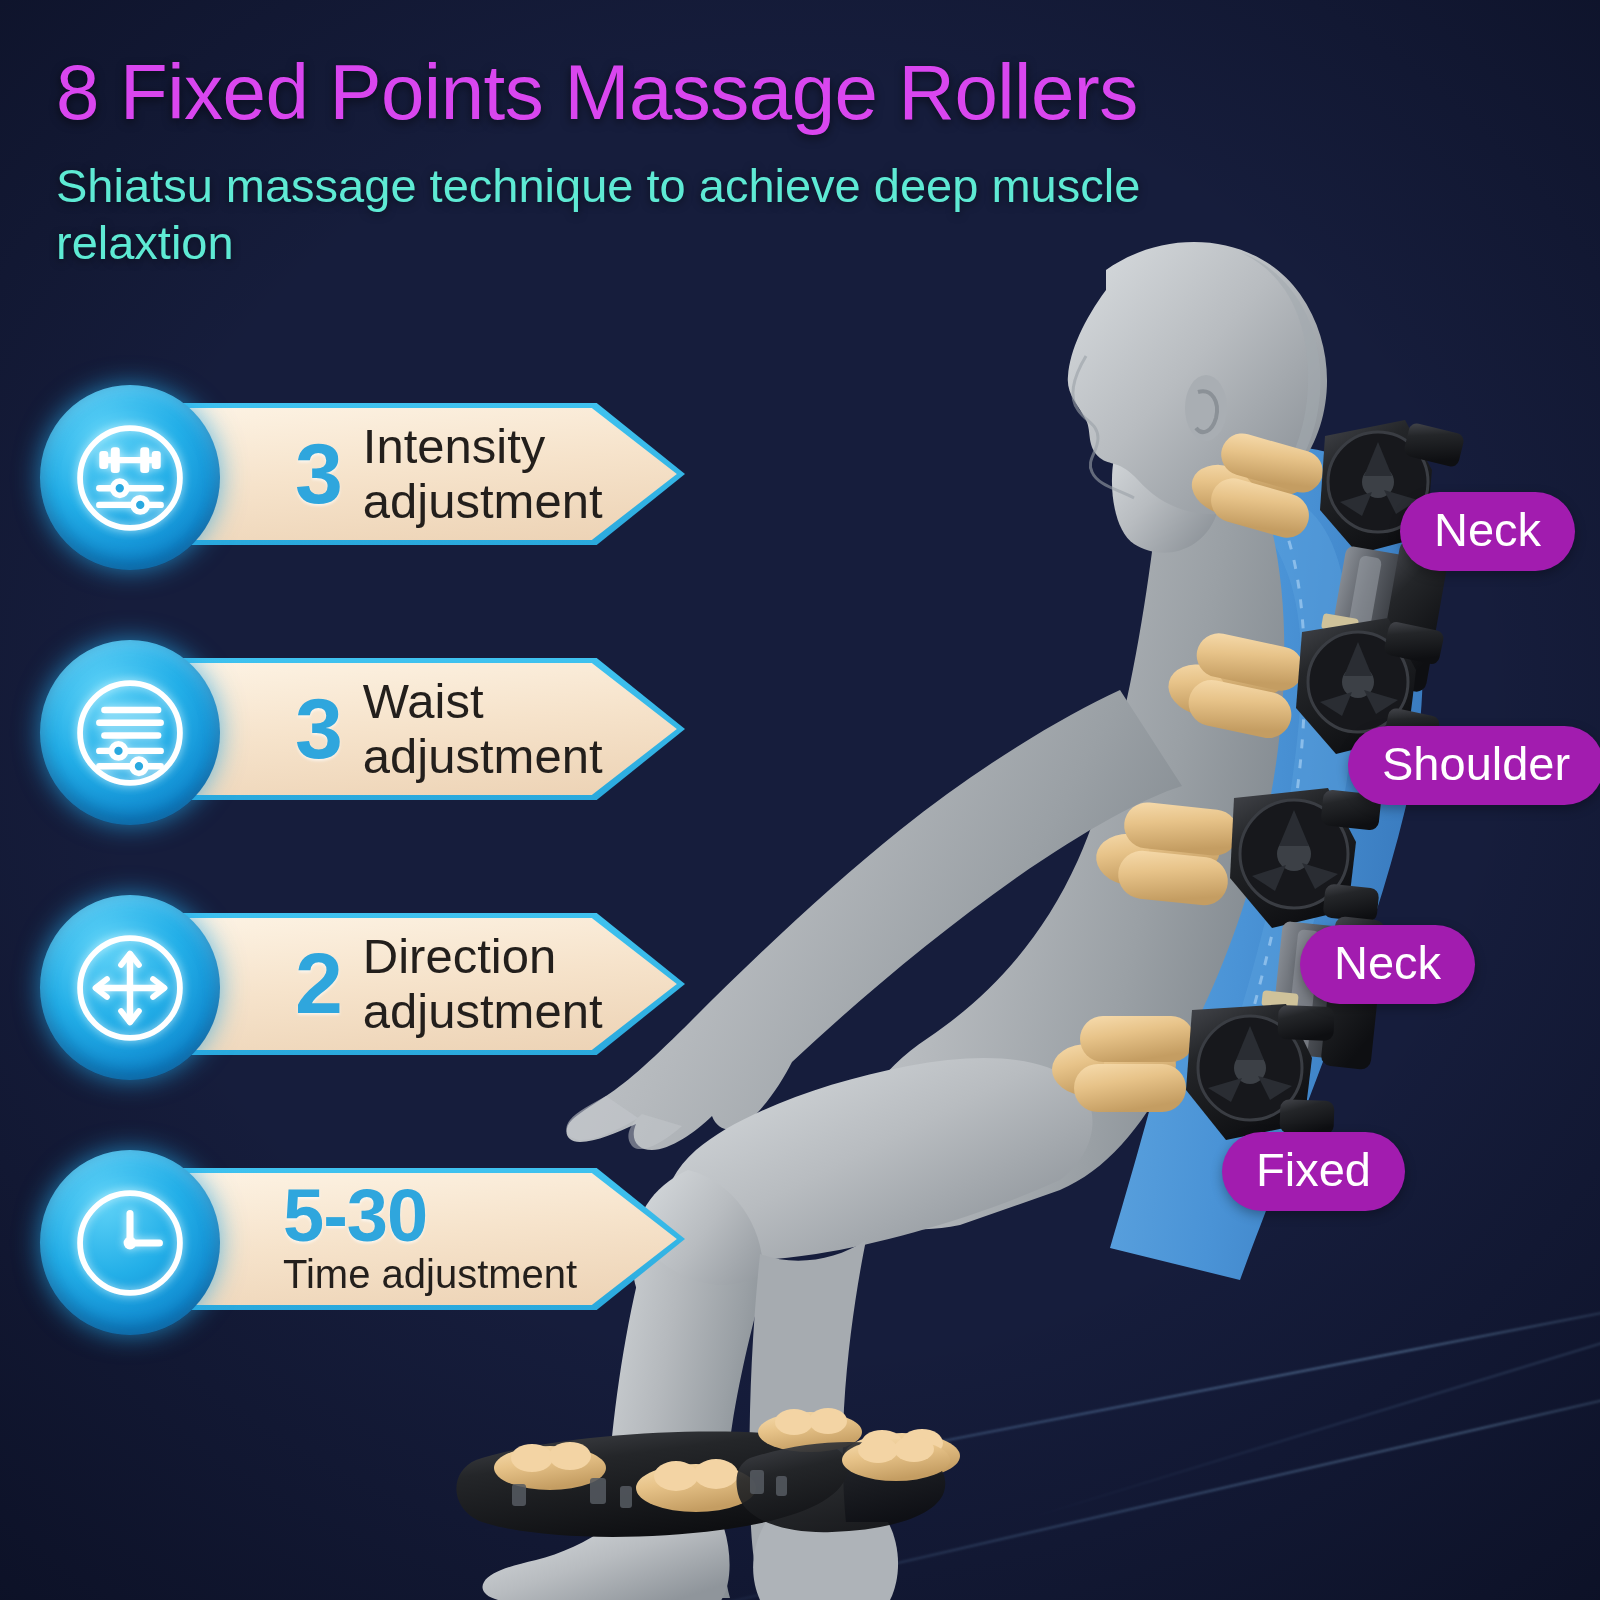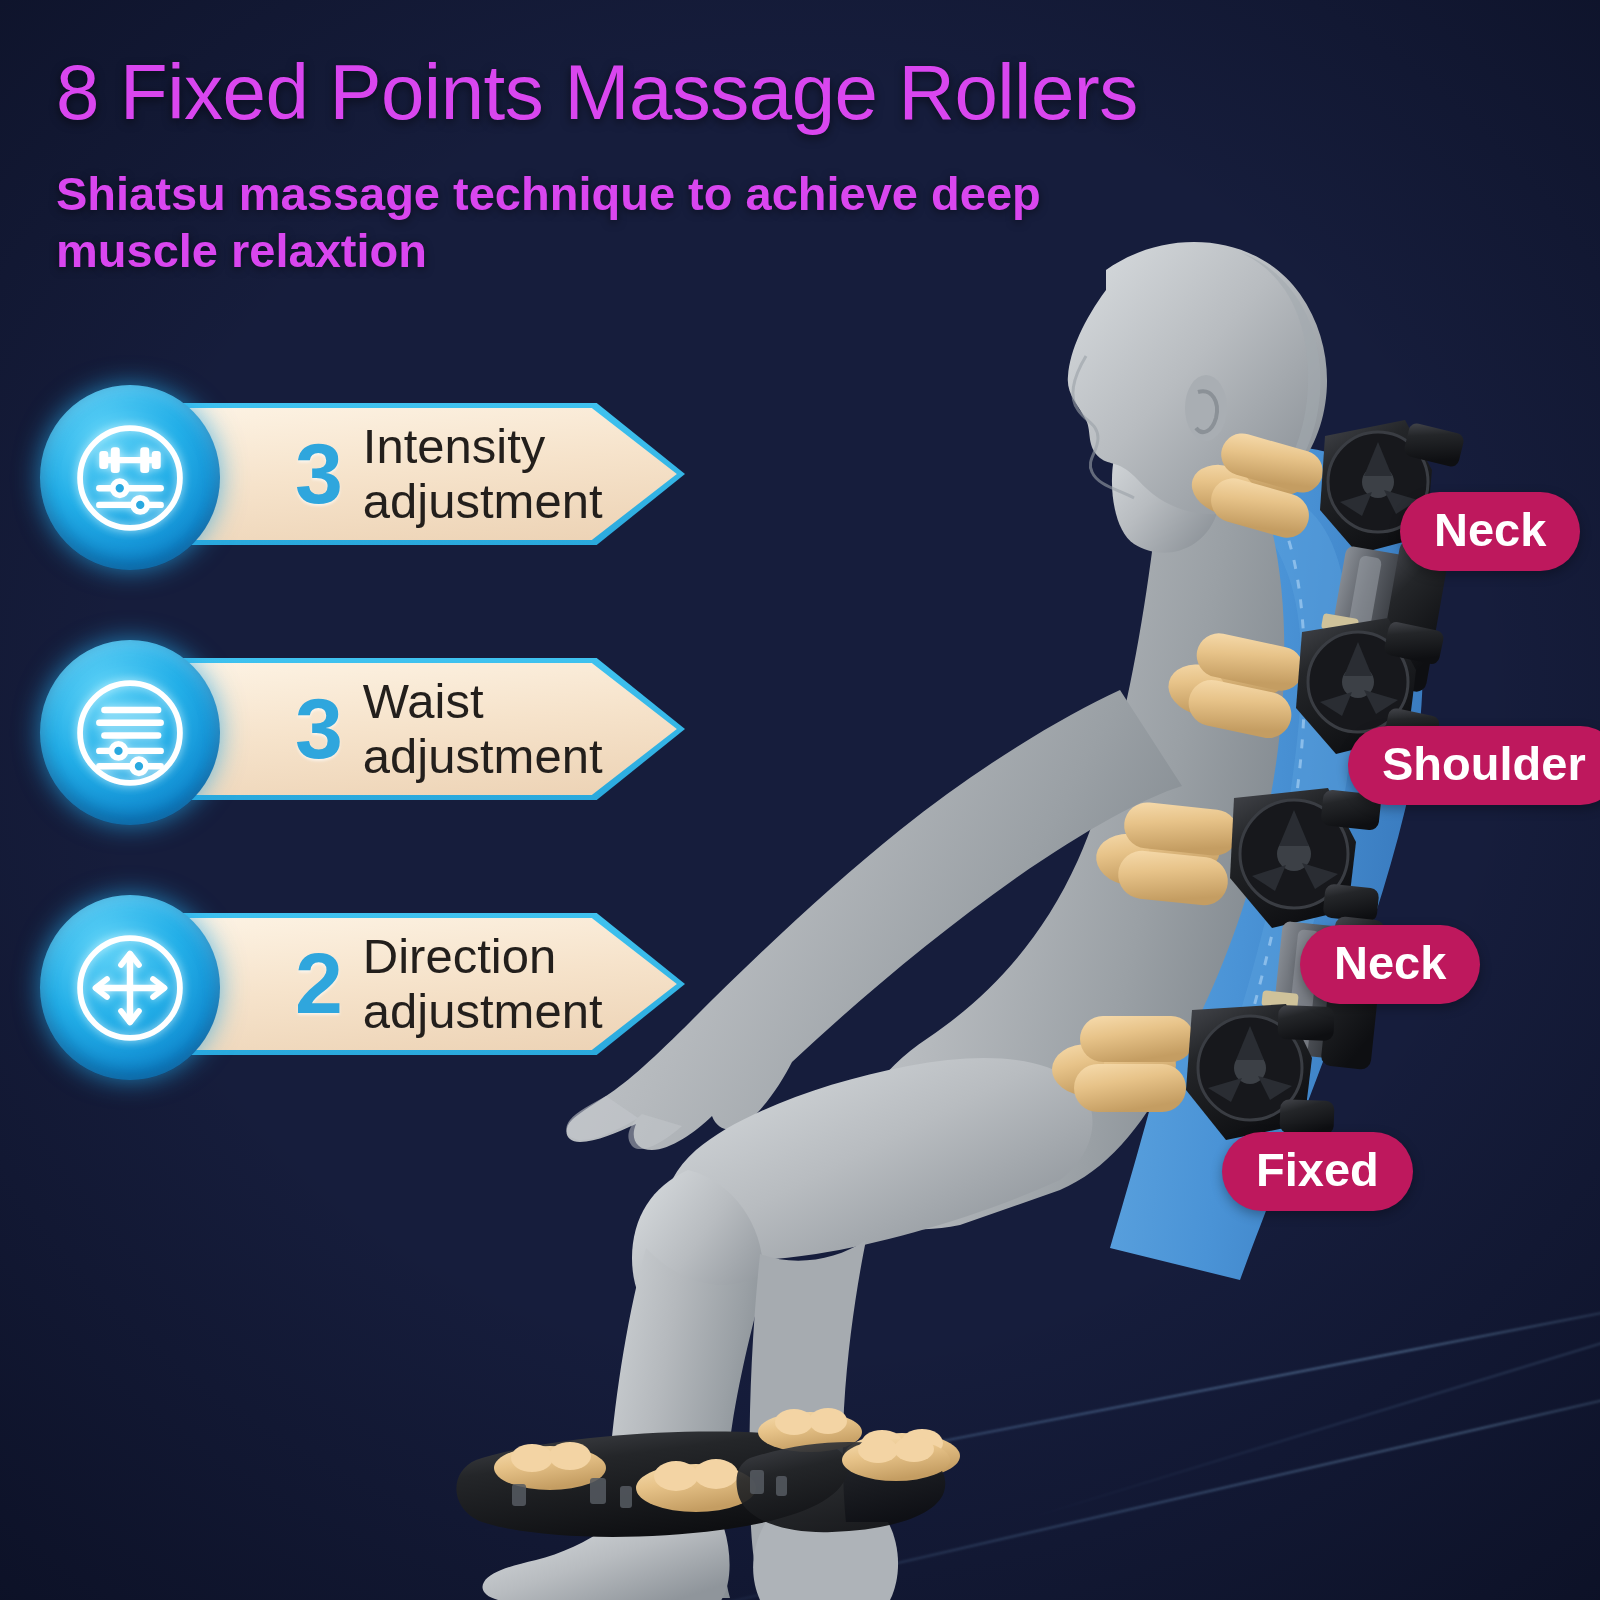--- a/index.html
+++ b/index.html
@@ -36,22 +36,22 @@
   }
 
   
   #headings { position:absolute; left:56px; top:52px; width:1460px; z-index:40; }
   #title {
     font-size:78px; font-weight:normal; color:#d946ef; letter-spacing:-0.5px;
     line-height:1.04; white-space:nowrap;
     text-shadow:0 3px 10px rgba(0,0,0,.55);
   }
   #subtitle {
-    margin-top:32px;
-    font-size:47px; font-weight:bold; color:#d946ef;
+    margin-top:24px;
+    font-size:47px; font-weight:normal; color:#5eead4;
     line-height:1.22; max-width:1130px;
     text-shadow:0 2px 8px rgba(0,0,0,.5);
   }
 
   
   #product { position:absolute; left:420px; top:170px; width:1180px; height:1430px; z-index:20; }
   #product svg { width:100%; height:100%; display:block; }
 
   
   #features { position:absolute; left:40px; top:385px; width:680px; z-index:45; }
@@ -93,24 +93,24 @@
     background:radial-gradient(circle at 36% 28%, #5fd2f7 0%, #23afe8 42%, #0e87cf 78%, #0a6fb4 100%);
     box-shadow:0 0 26px rgba(36,168,232,.72), inset 0 -8px 18px rgba(6,60,110,.5), inset 0 8px 16px rgba(175,235,255,.35);
     display:flex; align-items:center; justify-content:center;
     z-index:3;
   }
   .badge svg { width:128px; height:128px; display:block; filter:drop-shadow(0 0 5px rgba(220,248,255,.85)); }
 
   
   .pill {
     position:absolute; z-index:60;
-    background:#be185d;
+    background:#a21caf;
     color:#ffffff;
     border-radius:999px;
-    font-size:47px; font-weight:bold;
+    font-size:47px; font-weight:normal;
     padding:14px 34px 18px 34px;
     line-height:1;
     white-space:nowrap;
     box-shadow:0 4px 12px rgba(0,0,0,.3);
   }
   #pill-neck     { left:1400px; top:492px; }
   #pill-shoulder { left:1348px; top:726px; }
   #pill-back     { left:1300px; top:925px; }
   #pill-waist    { left:1222px; top:1132px; }
 </style>
@@ -427,19 +427,39 @@
           <line x1="24" y1="50" x2="76" y2="50" stroke-width="5"></line>
           <polyline points="43,32 50,23 57,32"></polyline>
           <polyline points="43,68 50,77 57,68"></polyline>
           <polyline points="32,43 23,50 32,57"></polyline>
           <polyline points="68,43 77,50 68,57"></polyline>
         </svg>
       </span>
     </div>
   </div>
 
+  <div class="feature">
+    <div class="banner">
+      <div class="banner-inner stacked">
+        <div class="big-num wide">5-30</div>
+        <div class="label one-line">
+          <div>Time adjustment</div>
+        </div>
+      </div>
+    </div>
+    <div class="badge">
+      <span>
+        <svg viewBox="0 0 100 100" fill="none" stroke="#ffffff" stroke-width="4.5" stroke-linecap="round">
+          <circle cx="50" cy="50" r="39" stroke-width="4.5"></circle>
+          <line x1="50" y1="27" x2="50" y2="50" stroke-width="5.5"></line>
+          <line x1="50" y1="50" x2="73" y2="50" stroke-width="5.5"></line>
+          <circle cx="50" cy="50" r="5" fill="#ffffff" stroke="none"></circle>
+        </svg>
+      </span>
+    </div>
+  </div>
 
 </div>
 
 <div class="pill" id="pill-neck">Neck</div>
 <div class="pill" id="pill-shoulder">Shoulder</div>
 <div class="pill" id="pill-back">Neck</div>
 <div class="pill" id="pill-waist">Fixed</div>
 
 </body></html>

